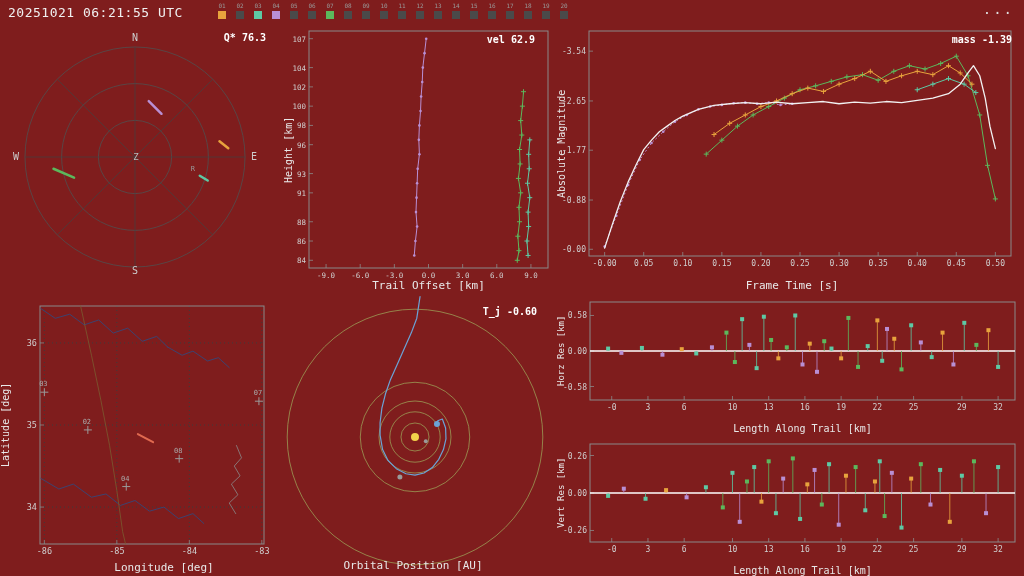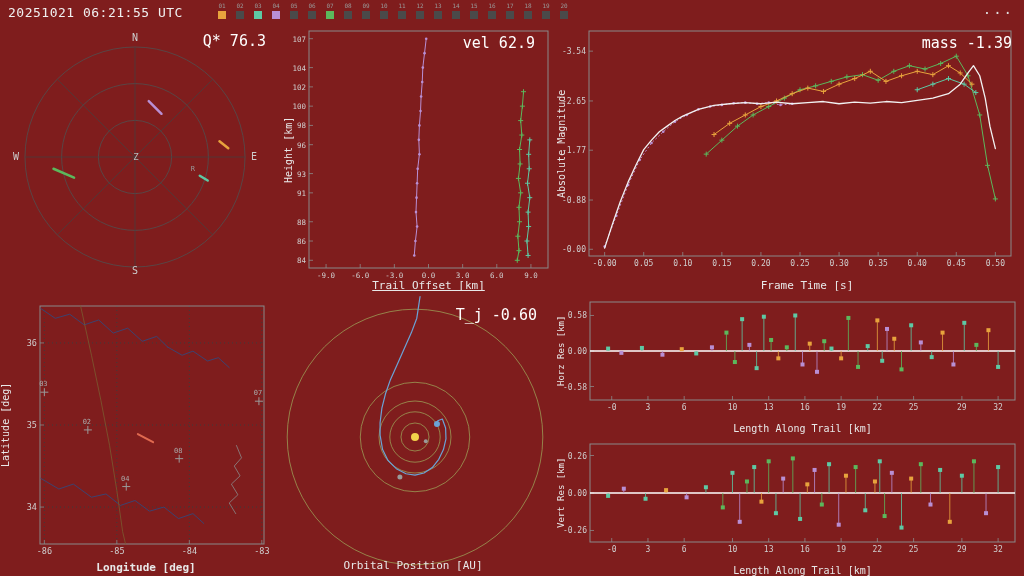--- a/index.html
+++ b/index.html
@@ -6,21 +6,21 @@
   body{width:1024px;height:576px;overflow:hidden;font-family:"DejaVu Sans Mono",monospace;color:#e8e8e8;}
   #app{position:relative;width:1024px;height:576px;background:#7f1d1d;}
   .ts{position:absolute;left:8px;top:5px;font-size:13px;color:#f0f0f0;letter-spacing:0.5px;white-space:pre;}
   #stations{position:absolute;left:215px;top:2px;display:flex;gap:4px;}
   .station{width:14px;display:flex;flex-direction:column;align-items:center;cursor:default;}
   .st-id{font-size:6px;line-height:8px;color:#999;}
   .st-sq{width:8px;height:8px;margin-top:1px;}
   .menu{position:absolute;right:10px;top:1px;font-size:14px;color:#ddd;letter-spacing:2px;}
   .panel{position:absolute;}
   .panel svg{position:absolute;left:0;top:0;display:block;}
-  .anno{position:absolute;font-size:15px;color:#fff;white-space:pre;}
+  .anno{position:absolute;font-size:10px;color:#fff;white-space:pre;font-weight:bold;}
   .xlab{position:absolute;text-align:center;font-size:11px;color:#e8e8e8;white-space:pre;}
   .ylab{position:absolute;writing-mode:vertical-rl;transform:rotate(180deg);display:flex;align-items:center;justify-content:center;font-size:10px;color:#e8e8e8;white-space:pre;}
   .ylab.small{font-size:9px;}
 </style>
 </head>
 <body>
 
 <div id="app">
 
   <div>
@@ -234,21 +234,21 @@
         <line x1="242.58333333333331" y1="188.1219512195122" x2="247.58333333333331" y2="188.1219512195122" stroke="#5ec9a4" stroke-width="1"></line>
         <line x1="245.08333333333331" y1="185.6219512195122" x2="245.08333333333331" y2="190.6219512195122" stroke="#5ec9a4" stroke-width="1"></line>
         <line x1="243.15238095238098" y1="202.57317073170734" x2="248.15238095238098" y2="202.57317073170734" stroke="#5ec9a4" stroke-width="1"></line>
         <line x1="245.65238095238098" y1="200.07317073170734" x2="245.65238095238098" y2="205.07317073170734" stroke="#5ec9a4" stroke-width="1"></line>
         <line x1="241.4452380952381" y1="217.02439024390247" x2="246.4452380952381" y2="217.02439024390247" stroke="#5ec9a4" stroke-width="1"></line>
         <line x1="243.9452380952381" y1="214.52439024390247" x2="243.9452380952381" y2="219.52439024390247" stroke="#5ec9a4" stroke-width="1"></line>
         <line x1="242.58333333333331" y1="231.47560975609758" x2="247.58333333333331" y2="231.47560975609758" stroke="#5ec9a4" stroke-width="1"></line>
         <line x1="245.08333333333331" y1="228.97560975609758" x2="245.08333333333331" y2="233.97560975609758" stroke="#5ec9a4" stroke-width="1"></line>
       </svg>
     <div class="anno" style="right:20px;top:10px;">vel 62.9</div>
-    <div class="xlab" style="left:26px;width:239px;bottom:0;text-decoration:underline;">Trail Offset [km]</div>
+    <div class="xlab" style="left:26px;width:239px;bottom:0;">Trail Offset [km]</div>
     <div class="ylab" style="left:0;top:7px;height:237px;">Height [km]</div>
   </section>
 
   <section class="panel" id="panel-mag" style="left:556px;top:24px;width:468px;height:268px;">
     <svg id="svg-mag" width="468" height="268">
         <line x1="48.629629629629626" y1="232" x2="48.629629629629626" y2="228" stroke="#8a8a8a" stroke-width="0.8"></line>
         <text x="48.629629629629626" y="242" font-size="8" text-anchor="middle" fill="#cfcfcf" font-family="DejaVu Sans Mono, monospace">-0.00</text>
         <line x1="87.7037037037037" y1="232" x2="87.7037037037037" y2="228" stroke="#8a8a8a" stroke-width="0.8"></line>
         <text x="87.7037037037037" y="242" font-size="8" text-anchor="middle" fill="#cfcfcf" font-family="DejaVu Sans Mono, monospace">0.05</text>
         <line x1="126.77777777777779" y1="232" x2="126.77777777777779" y2="228" stroke="#8a8a8a" stroke-width="0.8"></line>
@@ -385,21 +385,21 @@
         <line x1="376.85185185185185" y1="57.67164179104475" x2="376.85185185185185" y2="62.67164179104475" stroke="#5ec9a4" stroke-width="1"></line>
         <line x1="389.98148148148147" y1="54.57462686567163" x2="394.98148148148147" y2="54.57462686567163" stroke="#5ec9a4" stroke-width="1"></line>
         <line x1="392.48148148148147" y1="52.07462686567163" x2="392.48148148148147" y2="57.07462686567163" stroke="#5ec9a4" stroke-width="1"></line>
         <line x1="405.61111111111114" y1="60.17164179104475" x2="410.61111111111114" y2="60.17164179104475" stroke="#5ec9a4" stroke-width="1"></line>
         <line x1="408.11111111111114" y1="57.67164179104475" x2="408.11111111111114" y2="62.67164179104475" stroke="#5ec9a4" stroke-width="1"></line>
         <line x1="417.3333333333333" y1="68.56716417910448" x2="422.3333333333333" y2="68.56716417910448" stroke="#5ec9a4" stroke-width="1"></line>
         <line x1="419.8333333333333" y1="66.06716417910448" x2="419.8333333333333" y2="71.06716417910448" stroke="#5ec9a4" stroke-width="1"></line>
         <polyline points="48.629629629629626,224.16417910447763 56.44444444444444,200.09701492537312 64.25925925925925,177.7089552238806 72.07407407407408,158.11940298507463 79.88888888888889,141.3283582089552 87.7037037037037,125.65671641791045 95.5185185185185,116.14179104477611 103.33333333333334,107.74626865671638 111.14814814814814,102.14925373134324 118.96296296296296,96.55223880597015 126.77777777777779,92.07462686567163 142.4074074074074,85.35820895522386 158.037037037037,81.44029850746267 173.66666666666666,79.76119402985071 189.29629629629628,78.64179104477608 204.92592592592592,79.76119402985071 220.55555555555554,78.08208955223878 236.18518518518516,79.76119402985071 251.8148148148148,78.64179104477608 267.44444444444446,77.52238805970148 283.074074074074,79.76119402985071 298.7037037037037,78.08208955223878 314.33333333333337,79.20149253731341 329.962962962963,77.52238805970148 345.59259259259255,78.64179104477608 361.22222222222223,76.40298507462683 376.85185185185185,74.16417910447757 392.48148148148147,69.68656716417908 404.2037037037037,60.17164179104475 412.01851851851853,48.97761194029849 417.4888888888888,41.70149253731341 423.7407407407407,51.776119402985046 429.2111111111111,74.16417910447757 433.9,102.14925373134324 439.3703703703703,124.53731343283582" fill="none" stroke="#f2f2f2" stroke-width="1.3" stroke-linejoin="round" stroke-linecap="round"></polyline>
       </svg>
     <div class="anno" style="right:12px;top:10px;">mass -1.39</div>
-    <div class="xlab" style="left:40px;width:422px;bottom:0;margin-top:32px;">Frame Time [s]</div>
+    <div class="xlab" style="left:25px;width:422px;bottom:0;margin-top:32px;">Frame Time [s]</div>
     <div class="ylab" style="left:0;top:7px;height:225px;">Absolute Magnitude</div>
   </section>
 
   <section class="panel" id="panel-map" style="left:0;top:292px;width:278px;height:284px;">
     <svg id="svg-map" width="278" height="284">
         <line x1="44.34951456310696" y1="14" x2="44.34951456310696" y2="252" stroke="#3d3d3d" stroke-dasharray="1,3"></line>
         <line x1="44.34951456310696" y1="252" x2="44.34951456310696" y2="248" stroke="#8a8a8a" stroke-width="0.8"></line>
         <text x="44.34951456310696" y="262" font-size="8.5" text-anchor="middle" fill="#cfcfcf" font-family="DejaVu Sans Mono, monospace">-86</text>
         <line x1="116.84142394822015" y1="14" x2="116.84142394822015" y2="252" stroke="#3d3d3d" stroke-dasharray="1,3"></line>
         <line x1="116.84142394822015" y1="252" x2="116.84142394822015" y2="248" stroke="#8a8a8a" stroke-width="0.8"></line>
@@ -435,21 +435,21 @@
         <line x1="126.26537216828453" y1="190.5517241379309" x2="126.26537216828453" y2="198.5517241379309" stroke="#9a9a9a" stroke-width="1"></line>
         <text x="125.26537216828453" y="188.5517241379309" font-size="7" text-anchor="middle" fill="#aaaaaa" font-family="DejaVu Sans Mono, monospace">04</text>
         <line x1="175.18446601941744" y1="166.64827586206863" x2="183.18446601941744" y2="166.64827586206863" stroke="#9a9a9a" stroke-width="1"></line>
         <line x1="179.18446601941744" y1="162.64827586206863" x2="179.18446601941744" y2="170.64827586206863" stroke="#9a9a9a" stroke-width="1"></line>
         <text x="178.18446601941744" y="160.64827586206863" font-size="7" text-anchor="middle" fill="#aaaaaa" font-family="DejaVu Sans Mono, monospace">08</text>
         <line x1="254.9255663430415" y1="109.2000000000001" x2="262.9255663430415" y2="109.2000000000001" stroke="#9a9a9a" stroke-width="1"></line>
         <line x1="258.9255663430415" y1="105.2000000000001" x2="258.9255663430415" y2="113.2000000000001" stroke="#9a9a9a" stroke-width="1"></line>
         <text x="257.9255663430415" y="103.2000000000001" font-size="7" text-anchor="middle" fill="#aaaaaa" font-family="DejaVu Sans Mono, monospace">07</text>
         <polyline points="137.86407766990342,142.0275862068965 153.08737864077676,150.23448275862074" fill="none" stroke="#e06a50" stroke-width="2" stroke-linejoin="round" stroke-linecap="round"></polyline>
       </svg>
-    <div class="xlab" style="left:34px;width:224px;bottom:2px;font-weight:bold;">Longitude [deg]</div>
+    <div class="xlab" style="left:52px;width:224px;bottom:2px;">Longitude [deg]</div>
     <div class="ylab" style="left:0;top:14px;height:238px;">Latitude [deg]</div>
   </section>
 
   <section class="panel" id="panel-orbit" style="left:278px;top:292px;width:270px;height:284px;">
     <svg id="svg-orbit" width="270" height="284">
         <circle cx="137" cy="145" r="14.040000000000001" fill="none" stroke="#9c9c55" stroke-width="0.8"></circle>
         <circle cx="137" cy="145" r="25.2" fill="none" stroke="#9c9c55" stroke-width="0.8"></circle>
         <circle cx="137" cy="145" r="36" fill="none" stroke="#9c9c55" stroke-width="0.8"></circle>
         <circle cx="137" cy="145" r="54.72" fill="none" stroke="#9c9c55" stroke-width="0.8"></circle>
         <circle cx="137" cy="145" r="127.8" fill="none" stroke="#9c9c55" stroke-width="0.8"></circle>

